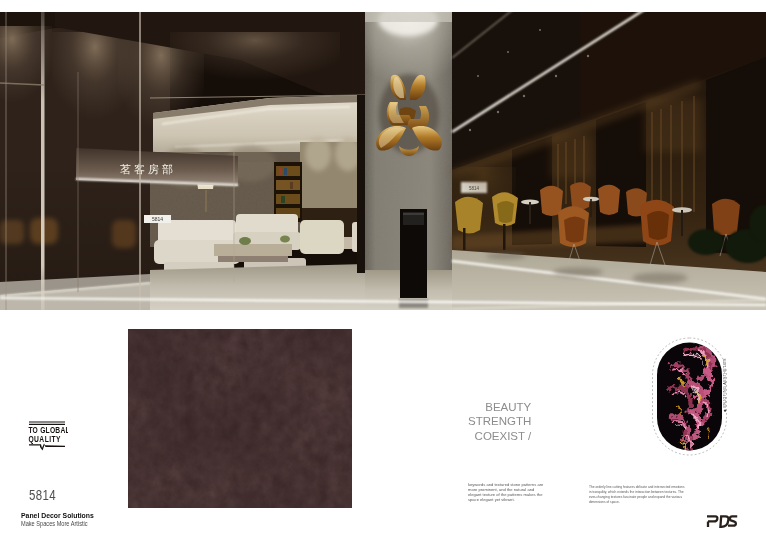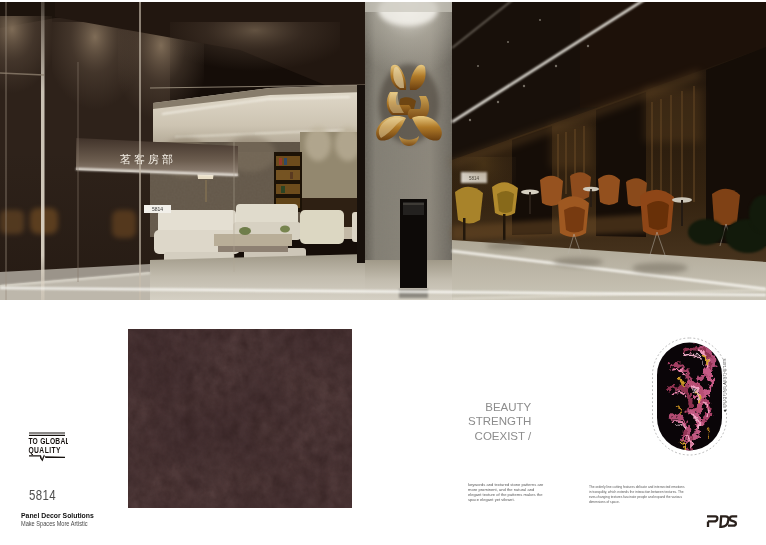--- a/index.html
+++ b/index.html
@@ -4,21 +4,21 @@
 <style>
   html,body{margin:0;padding:0;background:#ffffff;}
   body{width:766px;height:545px;overflow:hidden;font-family:"Liberation Sans",sans-serif;}
   .page{position:relative;width:766px;height:545px;background:#ffffff;}
   .abs{position:absolute;}
 </style>
 </head>
 <body>
 <div class="page">
 
-<div class="abs" style="left:0;top:2px;width:766px;height:298px;">
+<div class="abs" style="left:0;top:12px;width:766px;height:298px;">
 <svg width="766" height="298" viewBox="0 0 766 298" xmlns="http://www.w3.org/2000/svg">
   <defs>
     <linearGradient id="floorL" x1="0" y1="0" x2="0" y2="1">
       <stop offset="0" stop-color="#a09988"></stop>
             <stop offset="0.5" stop-color="#c2bcae"></stop>
             <stop offset="1" stop-color="#d5d0c4"></stop>
     </linearGradient>
     <linearGradient id="floorR" x1="0" y1="0" x2="0" y2="1">
       <stop offset="0" stop-color="#aea796"></stop>
             <stop offset="1" stop-color="#c9c4b6"></stop>
@@ -381,21 +381,21 @@
       <feComposite operator="in" in2="SourceGraphic"></feComposite>
     </filter>
   </defs>
   <rect x="0" y="0" width="224" height="179" fill="#523c3c"></rect>
   <rect x="0" y="0" width="224" height="179" filter="url(#swt3)" opacity="0.55"></rect>
   <rect x="0" y="0" width="224" height="179" filter="url(#swt2)" opacity="0.75"></rect>
   <rect x="0" y="0" width="224" height="179" filter="url(#swt)" opacity="0.6"></rect>
 </svg>
 </div>
 
-<div class="abs" style="left:28px;top:432px;width:40px;height:30px;">
+<div class="abs" style="left:28px;top:421px;width:40px;height:30px;">
 <svg width="40" height="30" viewBox="0 0 40 30" xmlns="http://www.w3.org/2000/svg">
   <line x1="1" y1="1" x2="37" y2="1" stroke="#17120f" stroke-width="1.1"></line>
   <line x1="1" y1="3.4" x2="37" y2="3.4" stroke="#17120f" stroke-width="1.1"></line>
   <text x="0.5" y="12.5" font-family="Liberation Sans,sans-serif" font-weight="bold" font-size="8.6" fill="#17120f" transform="scale(0.78,1)" style="transform-origin:0 0;letter-spacing:0.3px;">TO GLOBAL</text>
   <text x="0.5" y="21.5" font-family="Liberation Sans,sans-serif" font-weight="bold" font-size="8.6" fill="#17120f" transform="scale(0.78,1)" style="transform-origin:0 0;letter-spacing:0.6px;">QUALITY</text>
   <path d="M1,24.5 L12,24.5 L12,26 L14.5,29.5 L16.5,24 L17.5,26 L37,26 L37,24.7 L17,24.2 L16,22.5 L14,27 L13,23.2 L1,23.2 Z" fill="#17120f"></path>
 </svg>
 </div>
 
 <div class="abs" style="left:29px;top:486px;font-size:15.5px;color:#4e4e4e;transform:scaleX(0.74);transform-origin:0 0;letter-spacing:0.5px;">5814</div>

